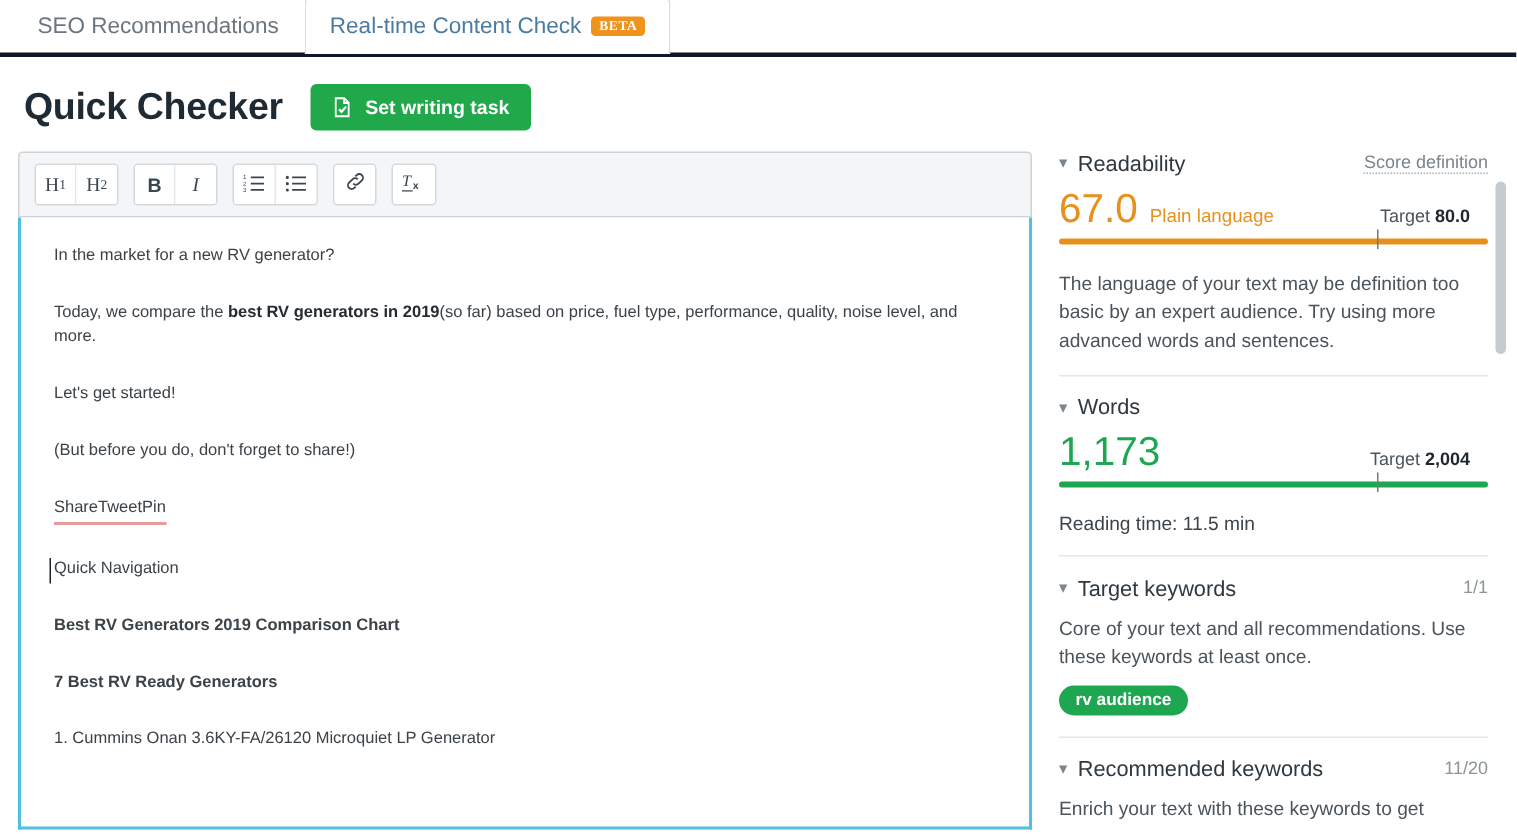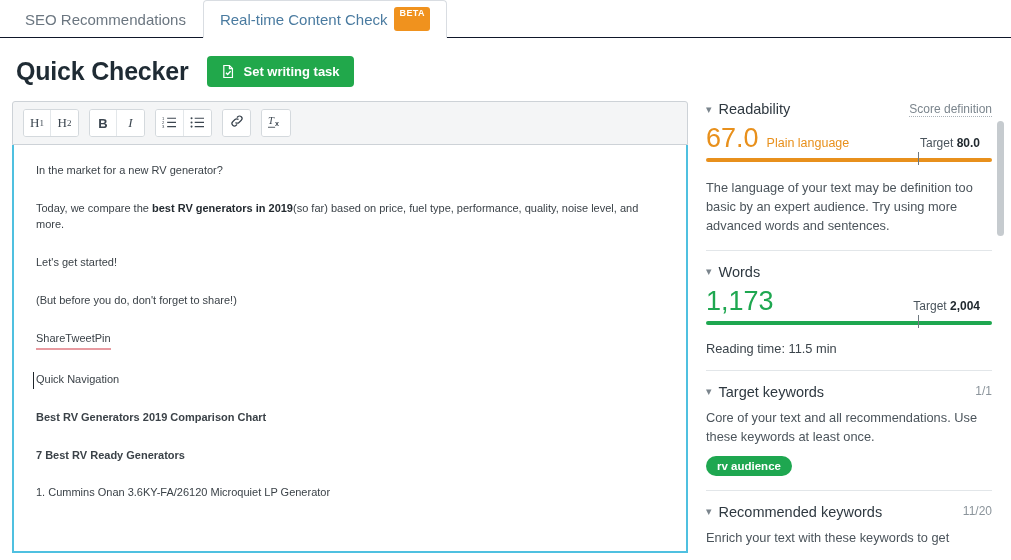--- a/index.html
+++ b/index.html
@@ -9,21 +9,21 @@
     overflow: hidden;
     background: #ffffff;
     font-family: "Liberation Sans", sans-serif;
     color: #333;
   }
 
   
   .tabbar {
     position: relative;
     height: 38px;
-    border-bottom: 1px solid #0f172a;
+    border-bottom: 3px solid #0f172a;
     display: flex;
     align-items: flex-end;
     padding-left: 8px;
   }
   .tab {
     height: 37px;
     display: flex;
     align-items: center;
     gap: 7px;
     padding: 0 16px;
@@ -43,24 +43,25 @@
     border-radius: 4px 4px 0 0;
     margin-bottom: -1px;
     height: 38px;
   }
   .beta-badge {
     background: #f0921e;
     color: #ffffff;
     font-size: 9px;
     font-weight: bold;
     letter-spacing: .4px;
-    padding: 2px 5px 13px 5px;
+    padding: 2px 5px 2px 5px;
     border-radius: 3px;
     text-transform: uppercase;
     line-height: 1;
+    font-family: Liberation Serif, serif;
   }
 
   
   .page-head {
     display: flex;
     align-items: center;
     gap: 18px;
     padding: 18px 0 0 16px;
   }
   .page-title {

